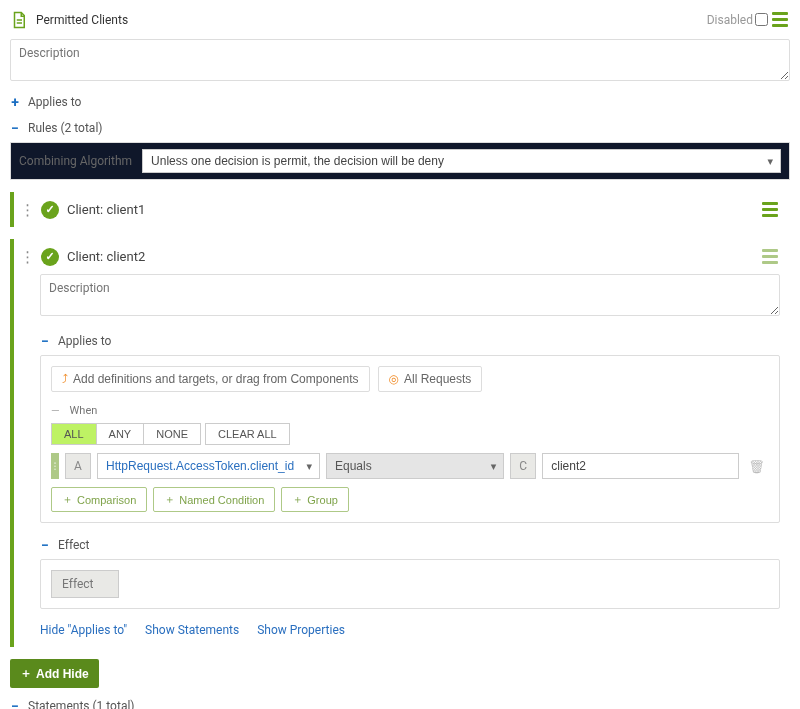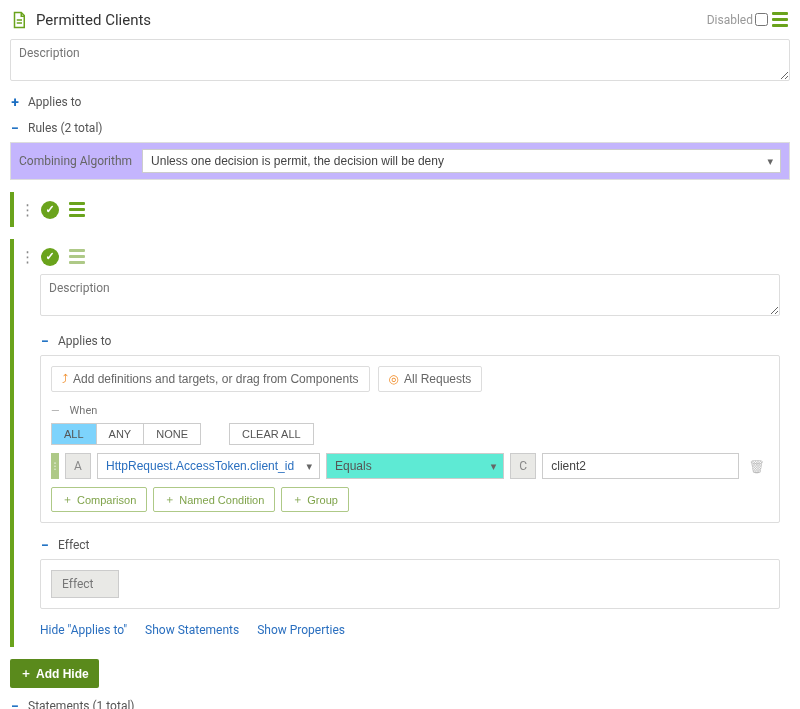--- a/index.html
+++ b/index.html
@@ -1,55 +1,55 @@
 <!DOCTYPE html>
 <html><head>
 <meta charset="utf-8">
 <style>
   * { box-sizing: border-box; margin: 0; padding: 0; }
   body { font-family: -apple-system, "Segoe UI", Roboto, "Helvetica Neue", Arial, sans-serif; font-size: 13px; color: #333; background: #fff; padding: 10px; }
   .top-header { display: flex; align-items: center; margin-bottom: 10px; }
   .page-icon { width: 18px; height: 18px; margin-right: 8px; }
-  .page-title { font-size: 15px; font-weight: 400; color: #333; flex: 1; }
+  .page-title { font-size: 12px; font-weight: 400; color: #333; flex: 1; }
   .disabled-wrap { display: flex; align-items: center; gap: 2px; color: #999; font-size: 12px; }
   .hamburger-green { display: inline-flex; flex-direction: column; gap: 3px; cursor: pointer; padding: 2px; }
   .hamburger-green span { width: 16px; height: 3px; background: #6aa31c; border-radius: 1px; display: block; }
   .hamburger-light span { background: #aec987; }
   .desc-box { width: 100%; border: 1px solid #ddd; border-radius: 2px; padding: 6px 8px; font-size: 12px; color: #999; min-height: 34px; resize: both; overflow: auto; font-family: inherit; }
   .section-row { display: flex; align-items: center; gap: 8px; margin: 10px 0 6px; font-size: 12px; color: #555; }
   .toggle-icon { color: #1b6ec2; font-weight: bold; cursor: pointer; width: 10px; text-align: center; font-size: 14px; }
   .plus-icon { color: #1b6ec2; font-weight: bold; cursor: pointer; width: 10px; text-align: center; font-size: 14px; }
-  .combining-row { display: flex; align-items: center; background: #c4b5fd; border: 1px solid #ddd; padding: 6px 8px; margin-bottom: 12px; }
+  .combining-row { display: flex; align-items: center; background: #0f172a; border: 1px solid #ddd; padding: 6px 8px; margin-bottom: 12px; }
   .combining-label { font-size: 12px; color: #666; margin-right: 10px; }
   .combining-select { flex: 1; border: 1px solid #ccc; background: #fff; padding: 4px 24px 4px 8px; font-size: 12px; color: #444; appearance: none; position: relative; }
   .select-wrap { position: relative; flex: 1; display: flex; }
   .select-wrap::after { content: "▾"; position: absolute; right: 8px; top: 50%; transform: translateY(-50%); color: #666; pointer-events: none; font-size: 11px; }
   .rule-panel { border-left: 4px solid #6aa31c; background: #fff; margin-bottom: 12px; box-shadow: none; }
   .rule-header { display: flex; align-items: center; padding: 8px 10px 8px 6px; gap: 8px; }
   .drag-dots { color: #888; cursor: move; font-size: 15px; letter-spacing: -2px; }
   .check-circle { width: 18px; height: 18px; background: #6aa31c; border-radius: 50%; display: inline-flex; align-items: center; justify-content: center; color: #fff; font-size: 11px; font-weight: bold; }
   .rule-title { font-size: 13px; color: #444; flex: 1; }
   .rule-body { padding: 0 10px 10px 26px; }
   .applies-box { border: 1px solid #ddd; border-radius: 2px; padding: 10px; margin-top: 6px; }
   .btn-outline { border: 1px solid #ddd; background: #fff; color: #666; padding: 5px 10px; font-size: 12px; cursor: pointer; border-radius: 2px; display: inline-flex; align-items: center; gap: 5px; }
   .btn-outline.orange-icon .ico { color: #f08a24; }
   .sub-label { font-size: 11px; color: #777; margin: 12px 0 6px; display: flex; align-items: center; gap: 10px; }
   .sub-label .dash { color: #aaa; }
   .mode-btns { display: flex; gap: 0; margin-bottom: 8px; align-items: center; }
   .mode-btns button { border: 1px solid #ccc; background: #fff; padding: 4px 12px; font-size: 11px; cursor: pointer; margin-left: -1px; color: #555; }
   .mode-btns button:first-child { margin-left: 0; }
-  .mode-btns button.active { background: #7dd3fc; }
-  .mode-btns .clear { margin-left: 28px; }
+  .mode-btns button.active { background: #bef264; }
+  .mode-btns .clear { margin-left: 4px; }
   .cond-row { display: flex; align-items: stretch; gap: 6px; margin-bottom: 8px; }
   .cond-handle { width: 8px; background: #aec987; display:flex; align-items:center; justify-content:center; color:#fff; font-size:9px; }
   .cond-A { width: 26px; background: #e9e9e6; border: 1px solid #ccc; display: flex; align-items: center; justify-content: center; color: #888; font-size: 12px; }
   .cond-attr-wrap { flex: 1; position: relative; display:flex; }
   .cond-attr { flex:1; border: 1px solid #ccc; padding: 5px 24px 5px 8px; font-size: 12px; color: #2a6fbf; appearance: none; background:#fff; }
   .cond-op-wrap { width: 140px; position: relative; display:flex; }
-  .cond-op { flex:1; border: 1px solid #ccc; padding: 5px 24px 5px 8px; font-size: 12px; color: #555; appearance:none; background:#5eead4; }
+  .cond-op { flex:1; border: 1px solid #ccc; padding: 5px 24px 5px 8px; font-size: 12px; color: #555; appearance:none; background:#e5e5e5; }
   .cond-C { width: 26px; background: #e9e9e6; border: 1px solid #ccc; display: flex; align-items: center; justify-content: center; color: #888; font-size: 12px; }
   .cond-value { flex: 1; border: 1px solid #ccc; padding: 0 8px; font-size: 12px; color: #444; }
   .trash { color: #bbb; cursor: pointer; font-size: 13px; align-self: center; padding: 0 4px; }
   .add-btns { display: flex; gap: 6px; }
   .btn-green-outline { border: 1px solid #aec987; background: #fff; color: #7fa34a; padding: 4px 10px; font-size: 11px; cursor: pointer; border-radius: 2px; display:inline-flex; align-items:center; gap:4px; }
   .effect-box { border: 1px solid #ddd; border-radius: 2px; padding: 10px; margin-top: 6px; display:flex; gap:0; align-items:stretch; }
   .effect-label { background: #e9e9e6; border: 1px solid #ccc; padding: 6px 24px 6px 10px; font-size: 12px; color: #777; }
   .effect-select-wrap { flex:1; position:relative; display:flex; }
   .effect-select { flex:1; border: 1px solid #ccc; border-left:none; padding: 6px 24px 6px 10px; font-size: 12px; color:#444; appearance:none; background:#fff; }
   .links-row { display: flex; gap: 18px; margin-top: 14px; font-size: 12px; }
@@ -103,33 +103,35 @@
       <option>Unless one decision is permit, the decision will be deny</option>
     </select>
   </div>
 </div>
 
 
 <div class="rule-panel">
   <div class="rule-header">
     <span class="drag-dots">⋮</span>
     <span class="check-circle">✓</span>
+    <span class="rule-title">Client: client1</span>
     <div class="hamburger-green">
         <span></span>
         <span></span>
         <span></span>
       </div>
   </div>
 </div>
 
 
 <div class="rule-panel">
   <div class="rule-header">
     <span class="drag-dots">⋮</span>
     <span class="check-circle">✓</span>
+    <span class="rule-title">Client: client2</span>
     <div class="hamburger-green hamburger-light">
         <span></span>
         <span></span>
         <span></span>
       </div>
   </div>
   <div class="rule-body">
     <textarea class="desc-box" placeholder="Description" style=""></textarea>
 
     

